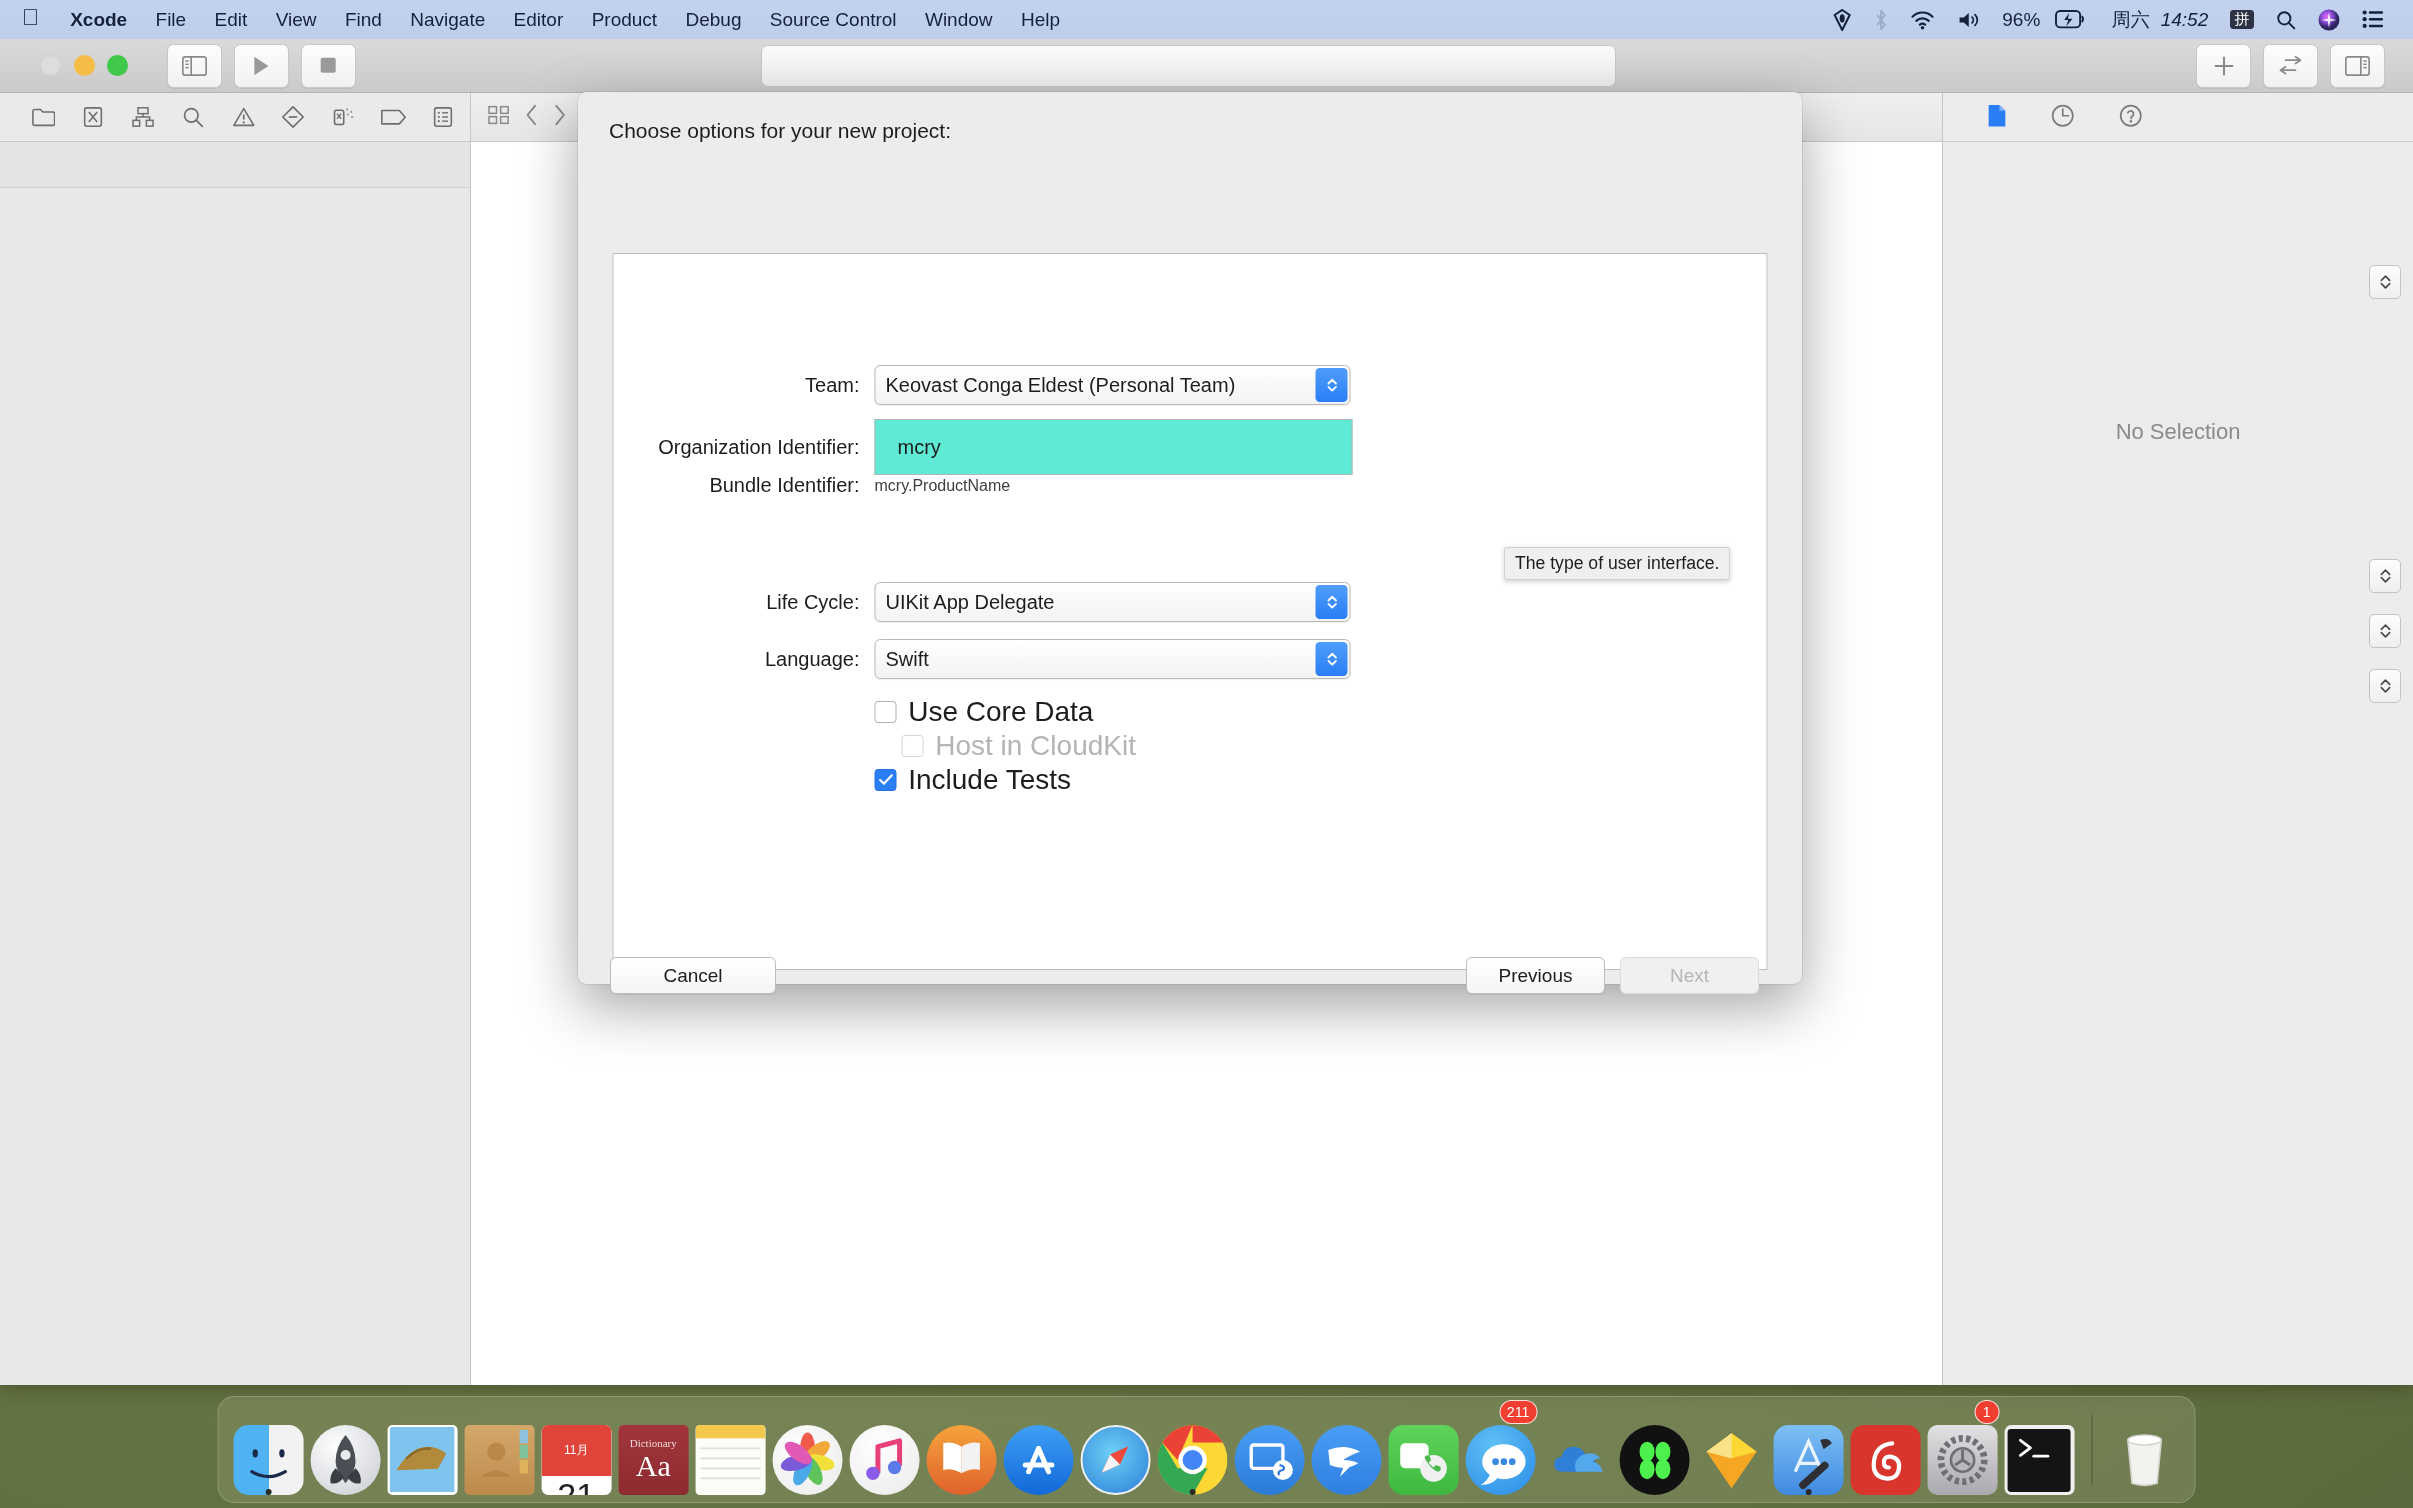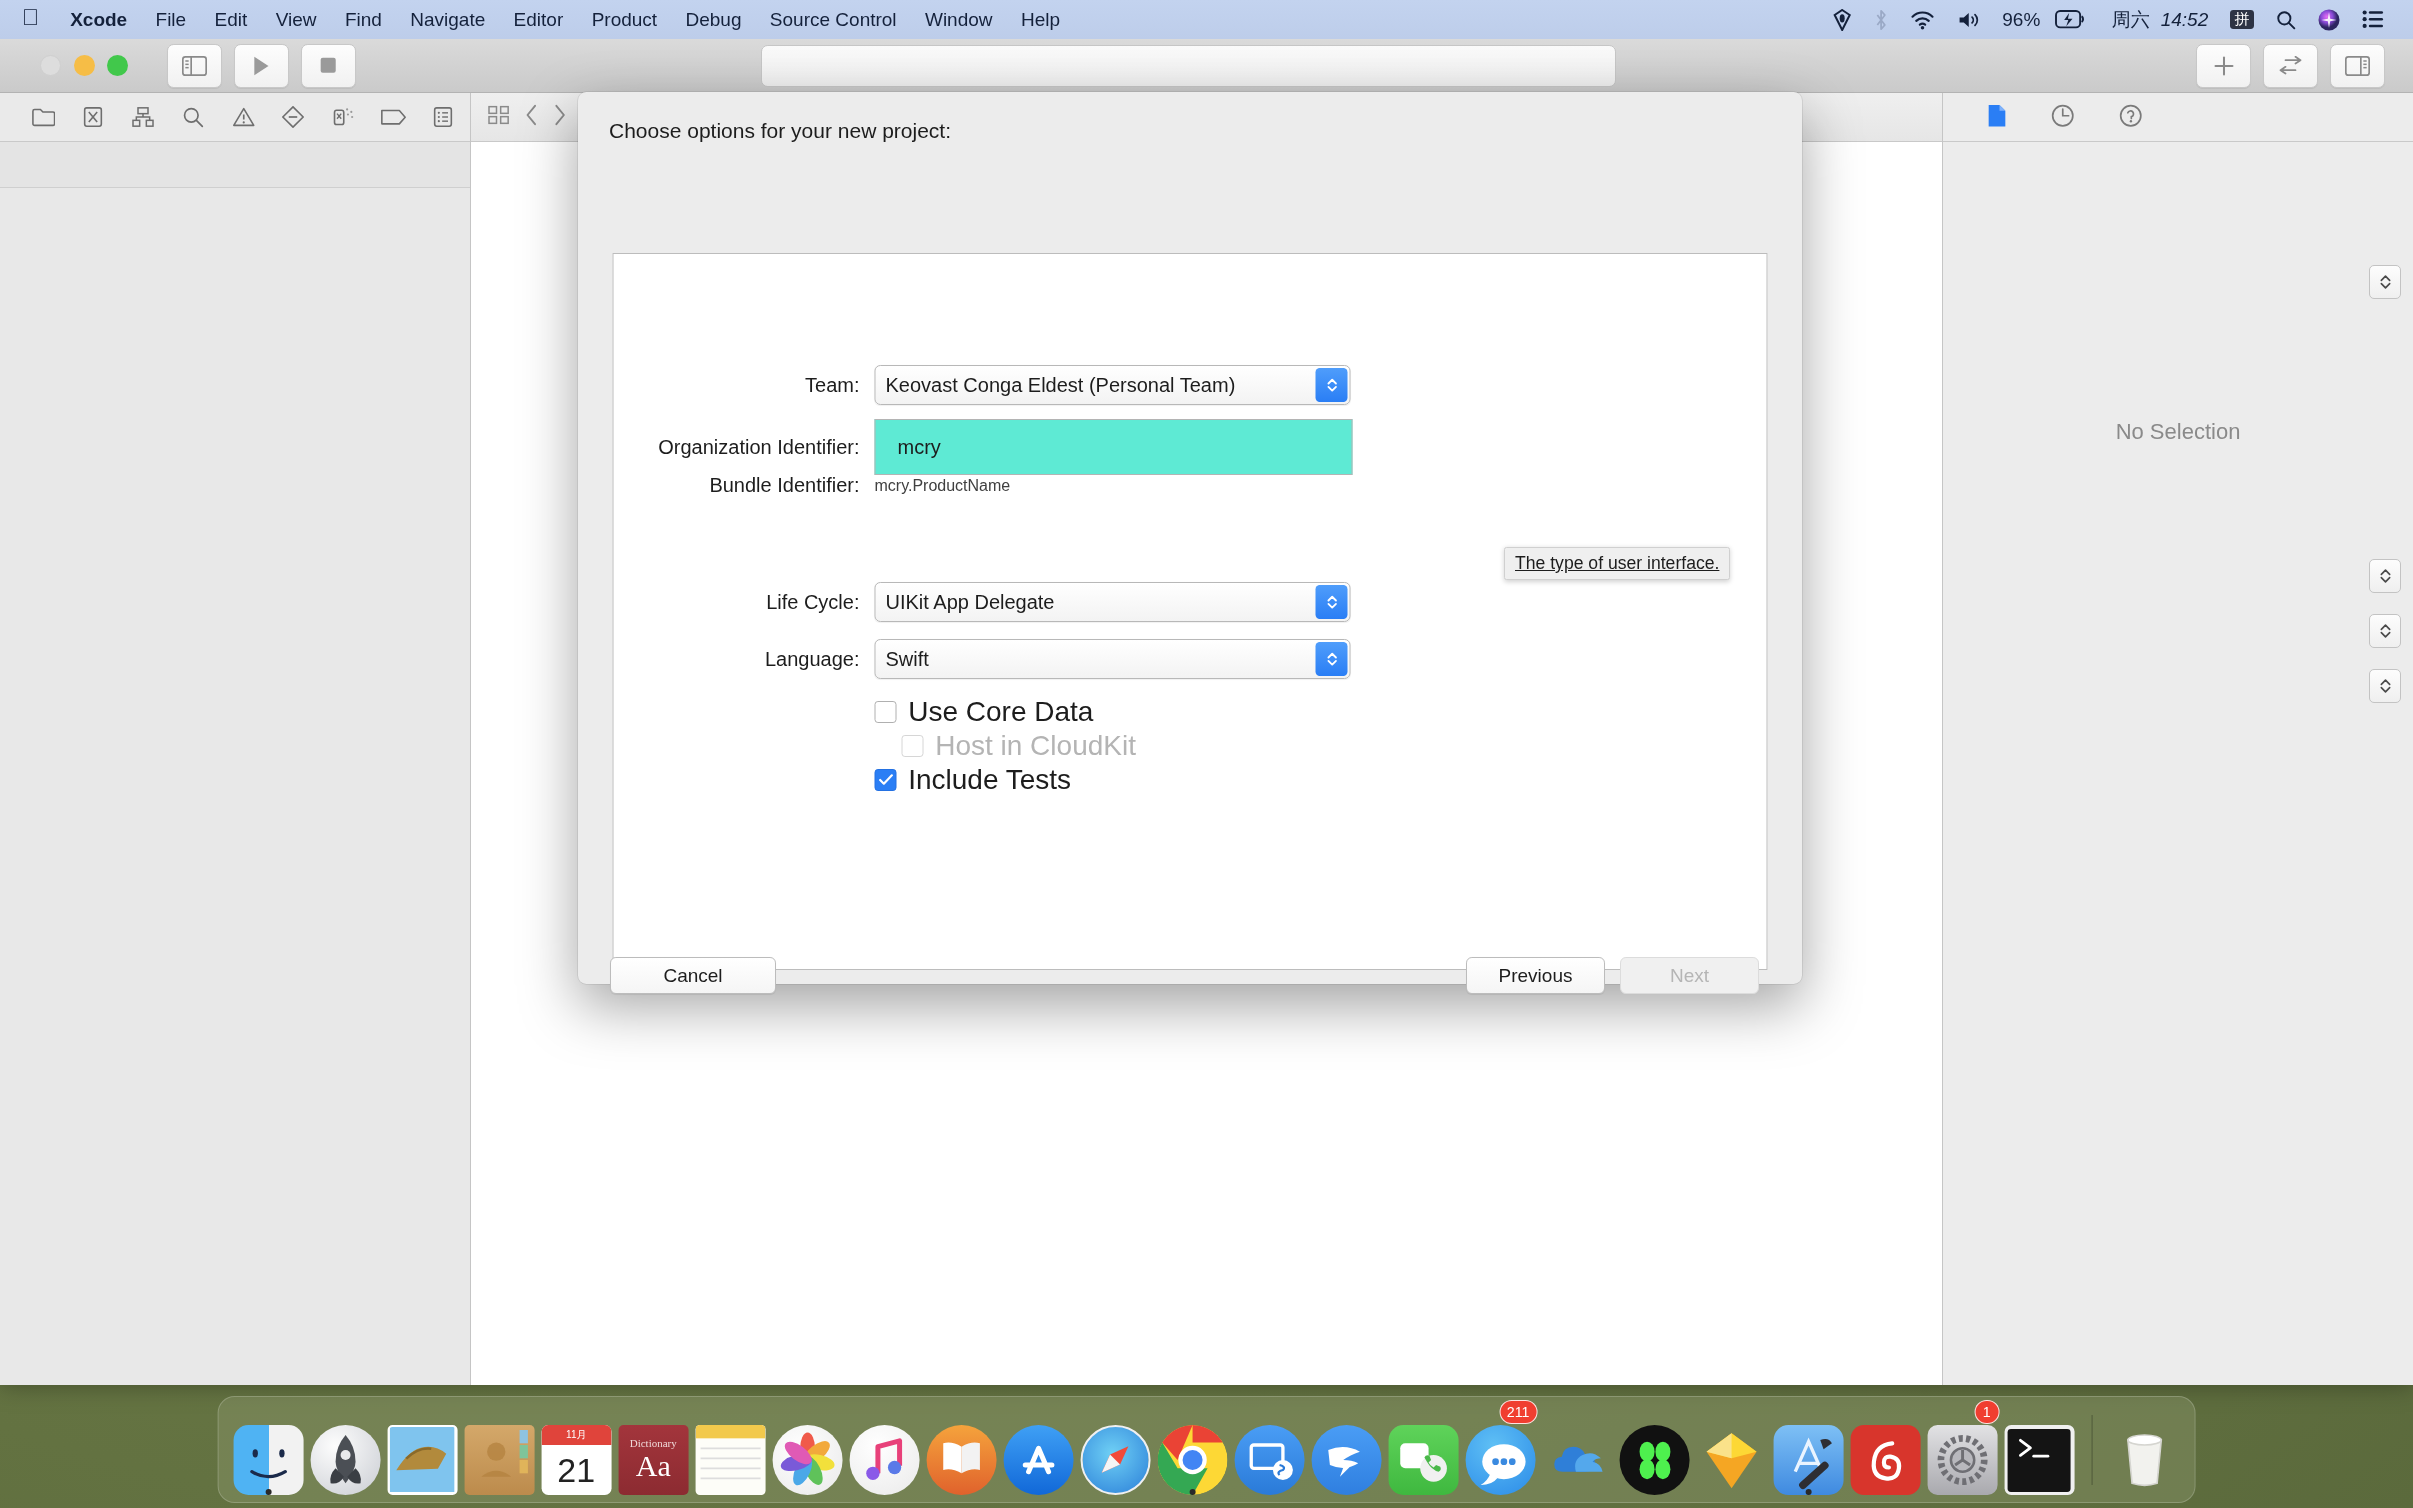--- a/index.html
+++ b/index.html
@@ -600,21 +600,21 @@
       <span class="cbox checked">
         <svg width="15" height="11.7" viewBox="0 0 18 14">
             <path d="M2 7.2 L6.4 11.6 L16 1.6" fill="none" stroke="#fff" stroke-width="2.6" stroke-linecap="round" stroke-linejoin="round"></path>
           </svg>
       </span>
       <span class="cblabel">Include Tests</span>
     </div>
 
   </div>
 
-  <div id="tooltip" style="left:926px; top:455px;text-decoration:underline;">The type of user interface.</div>
+  <div id="tooltip" style="left:926px; top:455px;">The type of user interface.</div>
 
   <div class="sheet-btn" style="position:absolute; left:32px; top:865px; width:166px;">Cancel</div>
   <div class="sheet-btn" style="position:absolute; left:888px; top:865px; width:139px;">Previous</div>
   <div class="sheet-btn disabled" style="position:absolute; left:1042px; top:865px; width:139px;">Next</div>
 </div>
 
 <div id="dock">
 
   <div class="dock-item">
     <div class="dock-icon" style="background:linear-gradient(90deg,#4fb3f3 0 50%, #f2f2f2 50% 100%);">
@@ -655,21 +655,21 @@
           <path d="M20 62 q18-14 36 0" fill="#b3823f" opacity=".75"></path>
           <rect x="66" y="6" width="10" height="16" fill="#8ec3e0"></rect>
           <rect x="66" y="24" width="10" height="16" fill="#7fc49a"></rect>
           <rect x="66" y="42" width="10" height="16" fill="#e0b45a"></rect>
         </svg>
     </div>
   </div>
 
   <div class="dock-item">
     <div class="dock-icon" style="background:#fff;border-radius:6.7px;display:flex;flex-direction:column;">
-      <div style="background:#e0443b;color:#fff;font-size:10px;text-align:center;padding:3px 0;">11月</div>
+      <div style="background:#e0443b;color:#fff;font-size:12px;text-align:center;padding:17px 0;">11月</div>
       <div style="flex:1;display:flex;align-items:center;justify-content:center;font-size:34px;color:#222;border-radius:7px;">21</div>
     </div>
   </div>
 
   <div class="dock-item">
     <div class="dock-icon" style="background:linear-gradient(to bottom,#a3353c,#8c2b31);border-radius:5px;display:flex;flex-direction:column;align-items:center;justify-content:center;">
       <div style="font-size:11px;color:#f0d8d8;font-family:'Liberation Serif',serif;">Dictionary</div>
       <div style="font-size:30px;color:#fff;font-family:'Liberation Serif',serif;">Aa</div>
     </div>
   </div>

